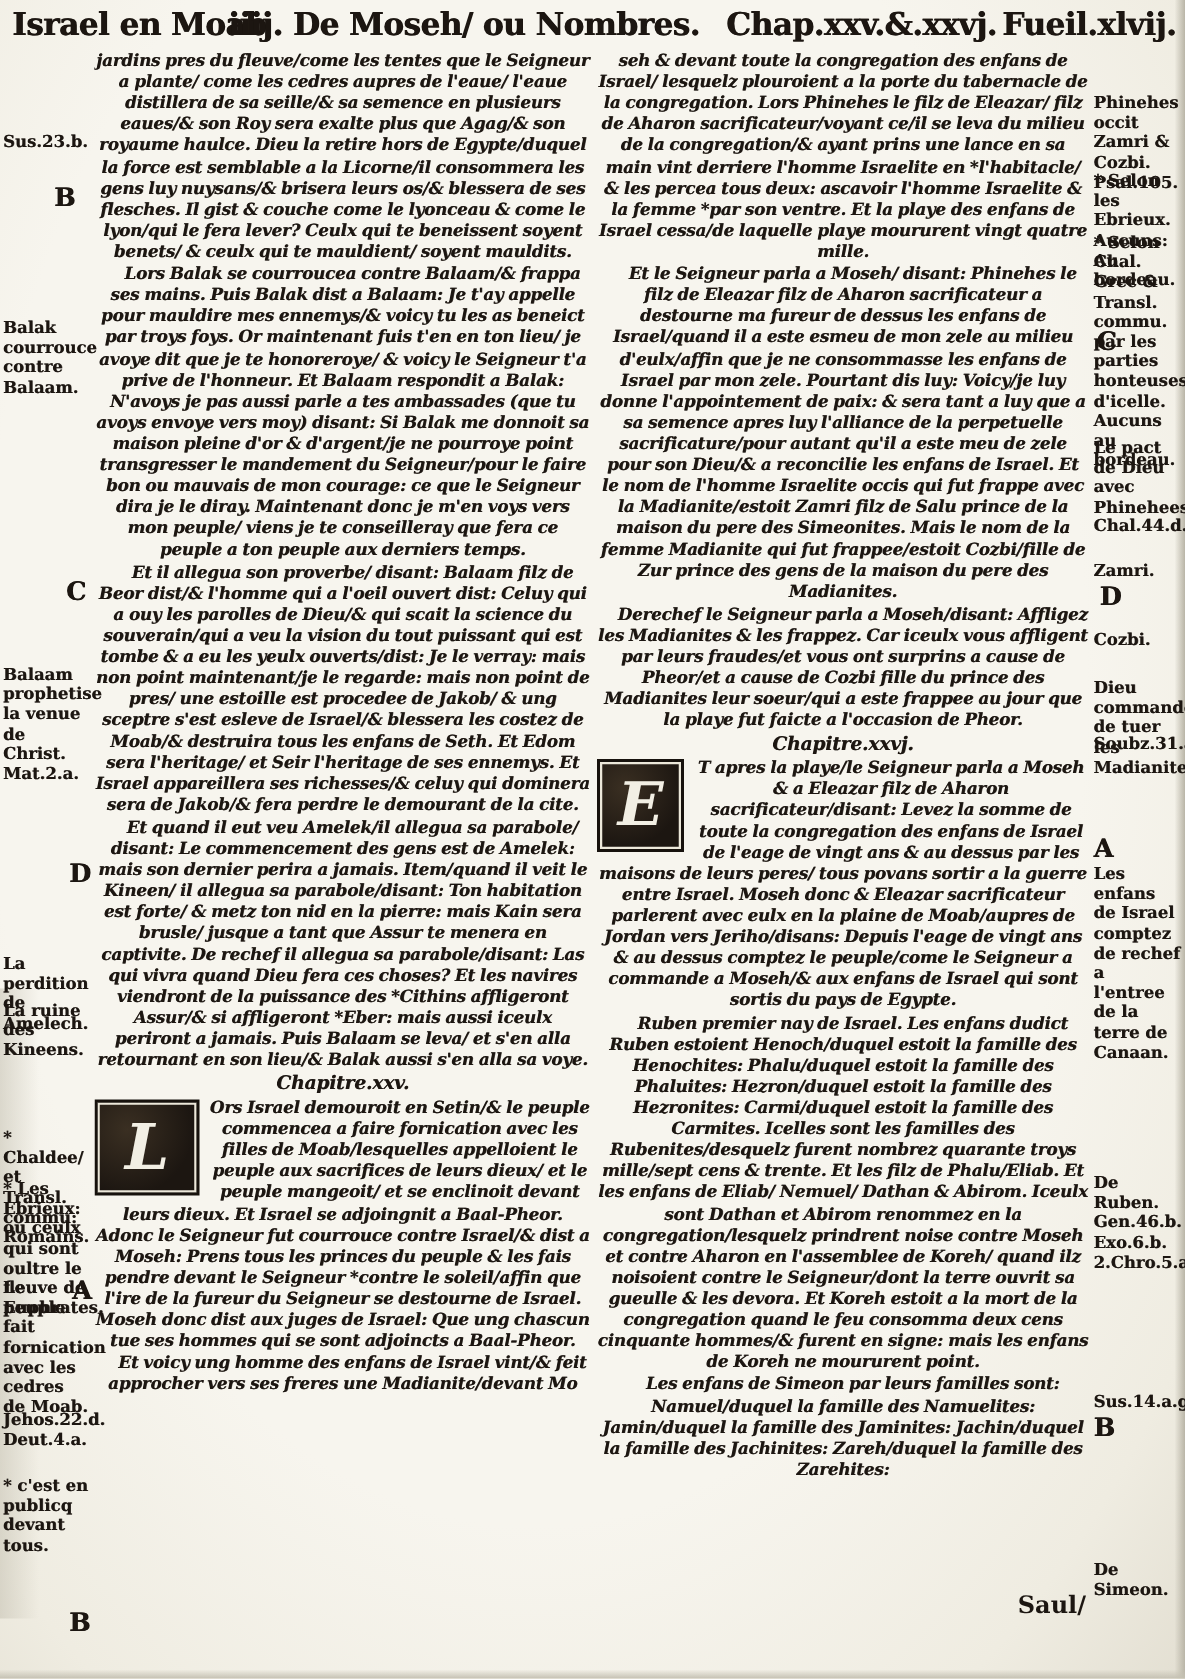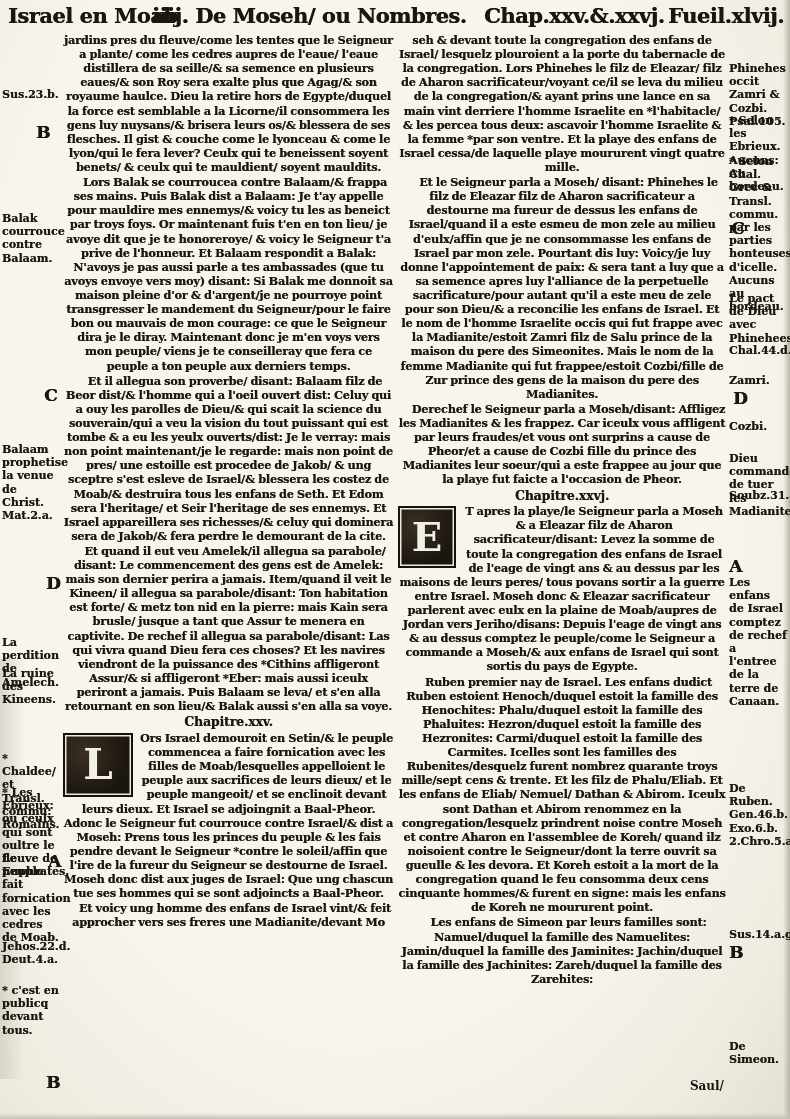--- a/index.html
+++ b/index.html
@@ -18,21 +18,21 @@
   .rh{position:absolute;top:3px;font-weight:bold;font-size:21px;letter-spacing:-0.5px;white-space:nowrap;
     text-shadow:0.4px 0 0 #1c1611;}
   .rh-left{left:8px;}
   .rh-book{left:152px;}
   .rh-chap{left:484px;}
   .rh-folio{left:668px;}
 
   
   .col{position:absolute;top:33px;font-size:11.2px;line-height:1.26;font-weight:700;
     text-align:justify;letter-spacing:-0.15px;word-spacing:-0.5px;overflow:hidden;
-    text-shadow:0.3px 0 0 rgba(28,22,17,.75);}
+    text-shadow:0.3px 0 0 rgba(28,22,17,.75);font-style:italic;}
   .col-left{left:63px;width:331px;height:1055px;}
   .col-right{left:398px;width:328px;height:1078px;}
   .col p{margin:0 0 1px 0;text-indent:13px;text-align:center;}
   .col p.cont{text-indent:0;}
   .chap-head{text-align:center;font-weight:bold;font-size:12.5px;margin:2px 0 1px 0;text-indent:0 !important;}
 
   
   .initial{float:left;border:2px solid #17120d;background:
       radial-gradient(circle at 30% 30%, #3a2f22 0%, #1c1611 70%);
     color:#f2efe4;display:flex;align-items:center;justify-content:center;
@@ -41,21 +41,21 @@
   .initial-l{width:66px;height:60px;font-size:42px;}
   .initial-e{width:54px;height:58px;font-size:40px;}
 
   
   .mnote{position:absolute;width:58px;font-size:11px;line-height:1.2;font-weight:700;
     text-shadow:0.25px 0 0 rgba(28,22,17,.7);}
   .mnote-l{left:2px;}
   .mnote-r{left:729px;}
   .sletter{position:absolute;font-size:17px;font-weight:bold;text-shadow:0.4px 0 0 #1c1611;}
 
-  .catchword{position:absolute;right:66px;bottom:26px;font-size:12px;font-weight:bold;}
+  .catchword{position:absolute;right:66px;bottom:40px;font-size:16px;font-weight:bold;}
 </style>
 </head>
 <body>
 
 <div class="page">
   <div class="edge-right"></div>
   <div class="edge-bottom"></div>
   <div class="smudge"></div>
 
   <div class="rh rh-left">Israel en Moab</div>

